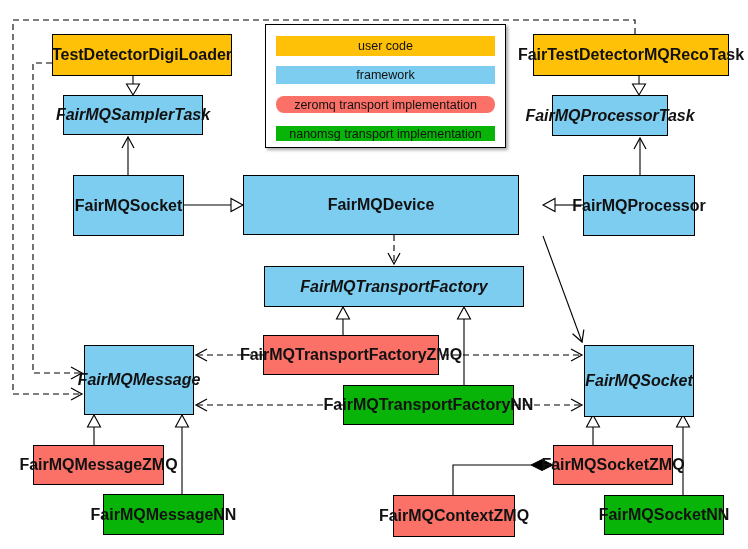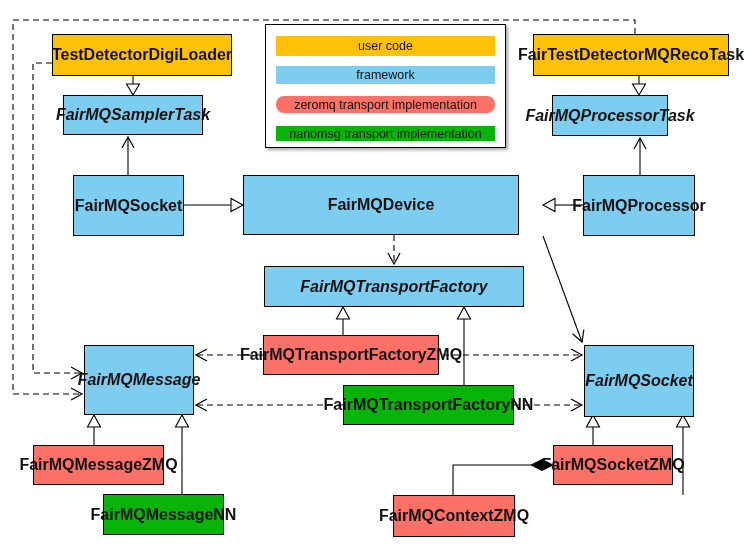--- a/index.html
+++ b/index.html
@@ -173,16 +173,17 @@
   <div class="node cat-framework abstract" style="left:84px;top:345px;width:110px;height:70px">FairMQMessage</div>
 
   <div class="node cat-zeromq" style="left:33px;top:445px;width:131px;height:40px">FairMQMessageZMQ</div>
 
   <div class="node cat-nanomsg" style="left:103px;top:494px;width:121px;height:41px">FairMQMessageNN</div>
 
   <div class="node cat-framework abstract" style="left:584px;top:345px;width:110px;height:72px">FairMQSocket</div>
 
   <div class="node cat-zeromq" style="left:553px;top:445px;width:120px;height:40px">FairMQSocketZMQ</div>
 
+  <div class="node cat-nanomsg" style="left:604px;top:495px;width:120px;height:40px">FairMQSocketNN</div>
 
   <div class="node cat-zeromq" style="left:393px;top:495px;width:122px;height:42px">FairMQContextZMQ</div>
 
 </div>
 
 </body></html>

